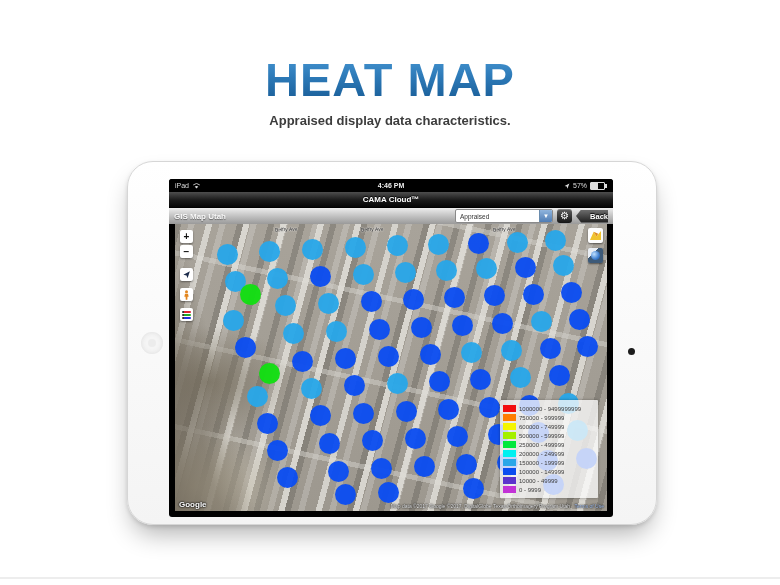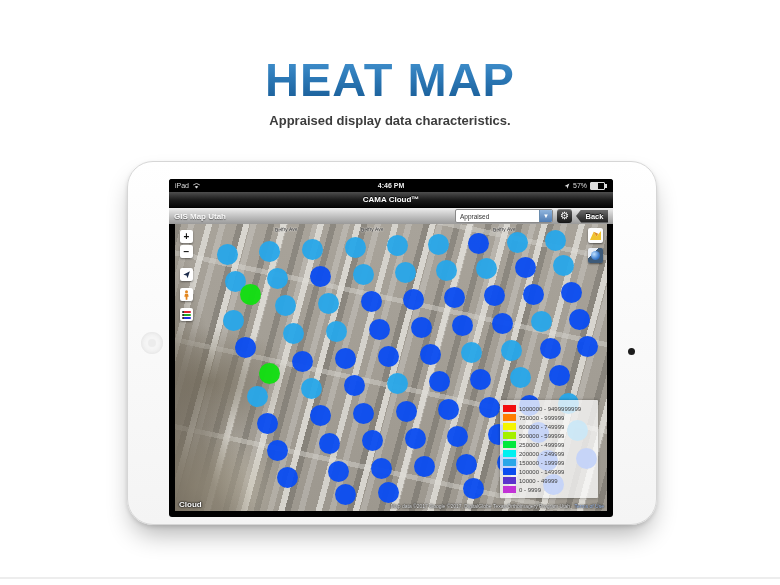--- a/index.html
+++ b/index.html
@@ -44,21 +44,21 @@
   .view-label{font-size:8px;font-weight:bold;color:#fafafa;text-shadow:0 1px 1px rgba(0,0,0,.45);flex:1;}
   .dropdown{display:flex;align-items:center;width:96px;height:12px;background:#fff;
             border:1px solid #8a8a8a;border-radius:2px;overflow:hidden;}
   .dropdown span{flex:1;font-size:6.5px;color:#333;padding-left:4px;}
   .dd-btn{width:12px;height:100%;background:linear-gradient(180deg,#8fb4dd,#4f7cb4);color:#fff;
           font-size:6px;display:flex;align-items:center;justify-content:center;border-left:1px solid #6a8cae;}
   .gear-btn{width:15px;height:14px;border-radius:3px;background:linear-gradient(180deg,#5e5e5e,#161616);
             color:#fff;font-size:10px;line-height:13px;text-align:center;box-shadow:inset 0 1px 0 rgba(255,255,255,.25);}
   .back-btn{width:32px;height:13px;background:linear-gradient(180deg,#6c6c6c,#1d1d1d);
             clip-path:polygon(16% 0,100% 0,100% 100%,16% 100%,0 50%);
-            color:#fff;font-size:7.5px;font-weight:bold;display:flex;align-items:center;justify-content:center;
+            color:#fff;font-size:7.5px;font-weight:bold;display:flex;align-items:center;justify-content:flex-end;
             padding-left:5px;box-sizing:border-box;text-shadow:0 -1px 1px #000;}
   
   .map{flex:1;margin:0 6px 6px 6px;position:relative;overflow:hidden;
        background:
         linear-gradient(75deg,rgba(110,102,88,.85) 0%,rgba(110,102,88,.55) 9%,rgba(0,0,0,0) 16%),
         radial-gradient(140px 90px at 4% 92%,rgba(190,182,162,.9),rgba(0,0,0,0) 70%),
         radial-gradient(120px 80px at 8% 55%,rgba(120,112,96,.8),rgba(0,0,0,0) 70%),
         repeating-linear-gradient(105deg,rgba(0,0,0,0) 0 30px,rgba(225,223,217,.85) 30px 36px),
         repeating-linear-gradient(12deg,rgba(0,0,0,0) 0 80px,rgba(212,210,204,.5) 80px 85px),
         repeating-linear-gradient(105deg,rgba(70,68,62,.28) 0 6px,rgba(0,0,0,0) 6px 13px,rgba(255,255,255,.20) 13px 19px,rgba(0,0,0,0) 19px 30px),
@@ -311,21 +311,21 @@
                 <i style="background: rgb(92, 51, 204);"></i>
                 <span>10000 - 49999</span>
               </div>
               <div class="legend-row">
                 <i style="background: rgb(194, 51, 214);"></i>
                 <span>0 - 9999</span>
               </div>
             </div>
         </div>
 
-        <div class="attr-logo">Cloud</div>
+        <div class="attr-logo">Google</div>
         <div class="attr-right">
           <span>Map data ©2017 Google   ©2017, DigitalGlobe   Texas Orthoimagery Program   Utah</span>
           <span class="terms">Terms of Use</span>
         </div>
       </div>
 
     </div>
   </div>
 </div>
 

